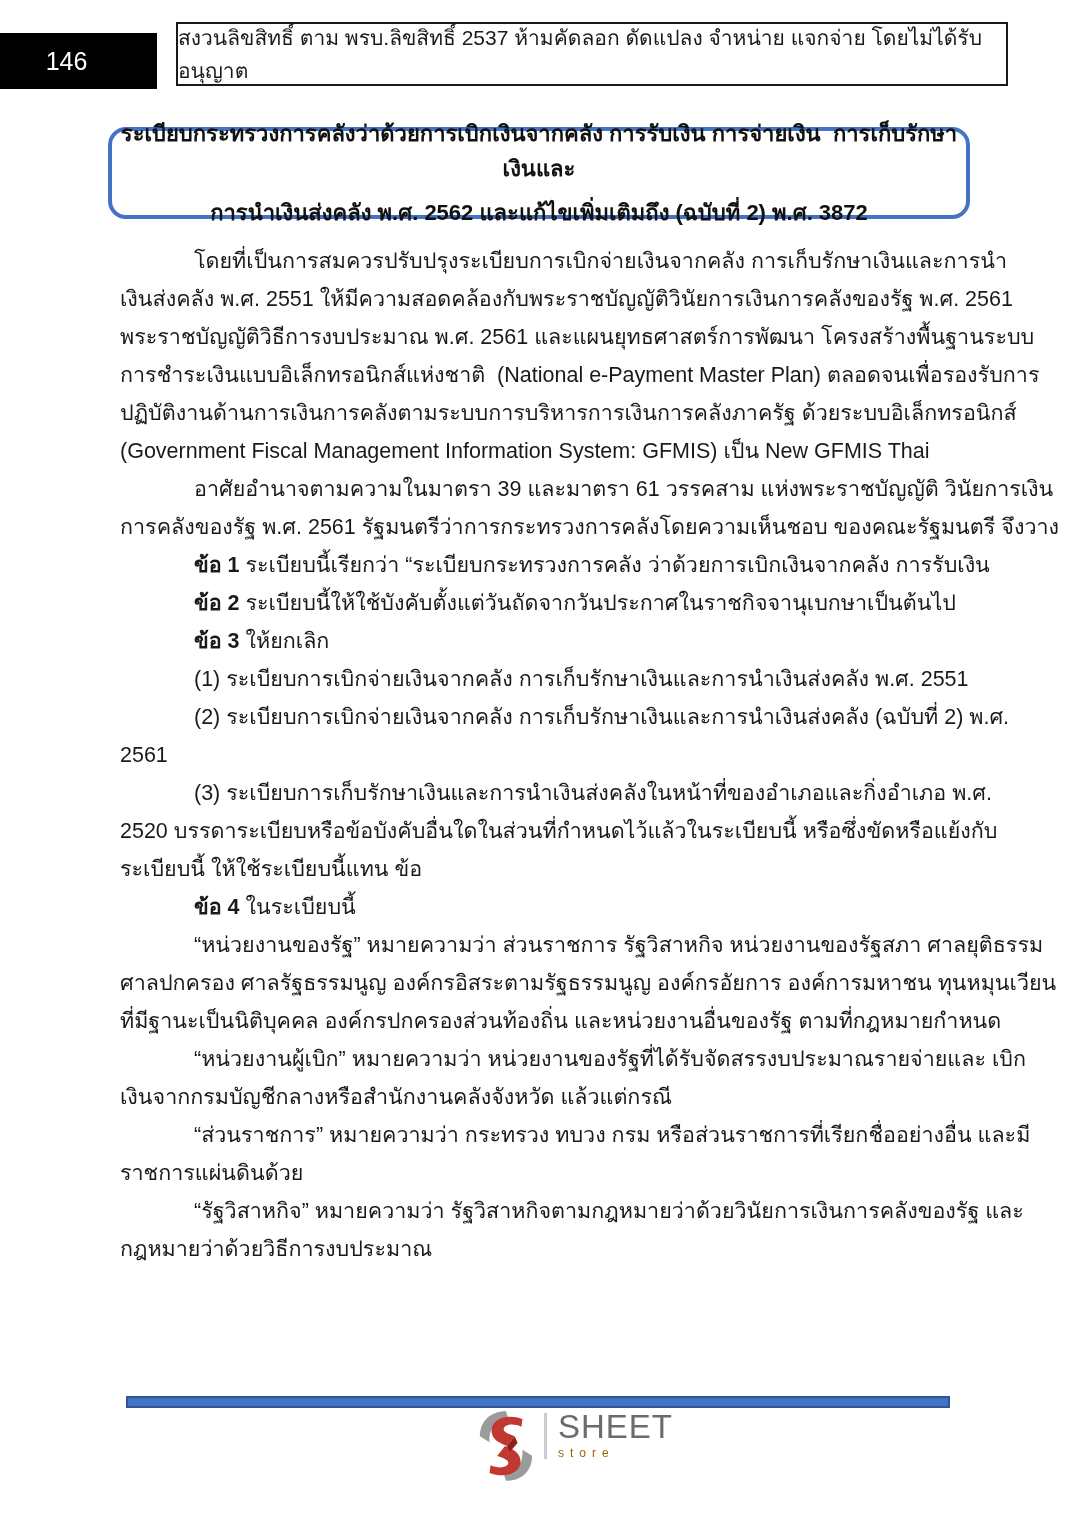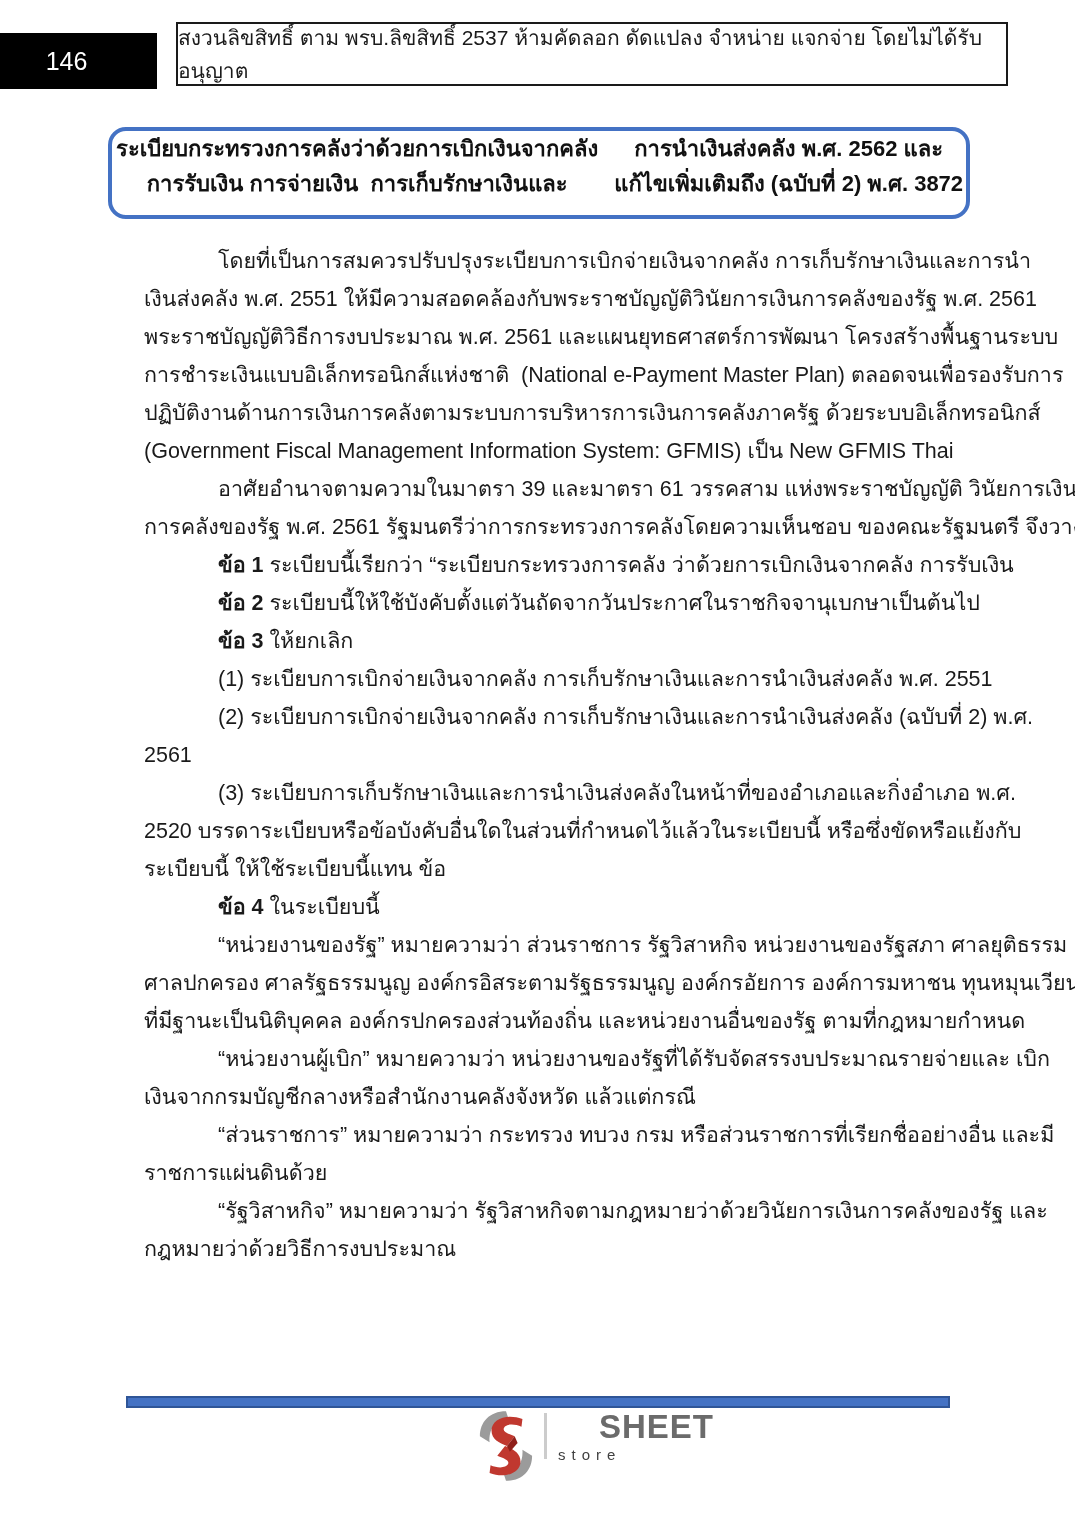--- a/index.html
+++ b/index.html
@@ -31,35 +31,34 @@
     font-size: 21px;
   }
 
   
   .title-box {
     position: absolute; left: 108px; top: 127px;
     width: 862px; height: 92px;
     border: 4px solid #4472C4;
     border-radius: 18px;
     box-sizing: border-box;
-    display: flex; flex-direction: row; justify-content: center;
+    display: flex; flex-direction: column; justify-content: center;
     gap: 9px;
     text-align: center;
     font-weight: bold;
     font-size: 22px;
     color: #111;
   }
   .title-line { white-space: pre-wrap; }
 
   
   .doc-body {
     position: absolute; left: 120px; top: 242px;
     width: 840px;
     font-size: 21.5px;
-    margin-left: 24px;
   }
   .body-line {
     height: 38px; line-height: 38px;
     white-space: pre;
   }
   .body-line.indent { padding-left: 74px; }
   .body-line b { font-weight: bold; }
 
   
   .footer-bar {
@@ -74,25 +73,25 @@
     display: flex; align-items: flex-start;
   }
   .logo-icon svg { width: 58px; height: 72px; display: block; }
   .logo-divider {
     width: 3px; height: 46px;
     background: #cccccc;
     margin: 3px 11px 0 9px;
   }
   .logo-text { display: flex; flex-direction: column; }
   .logo-name {
-    font-size: 33px; font-weight: bold;
-    color: #6b6b6b; letter-spacing: 1px; line-height: 34px; margin-left: 41px;
+    font-size: 33px; font-weight: normal;
+    color: #6b6b6b; letter-spacing: 1px; line-height: 34px;
   }
   .logo-sub {
-    font-size: 15px; color: #404040;
+    font-size: 12px; color: #a16207;
     letter-spacing: 6px; margin-top: 2px;
   }
 </style>
 </head>
 <body>
 
 <div class="page">
 
   <div class="page-num-box">
     <span>146</span>

